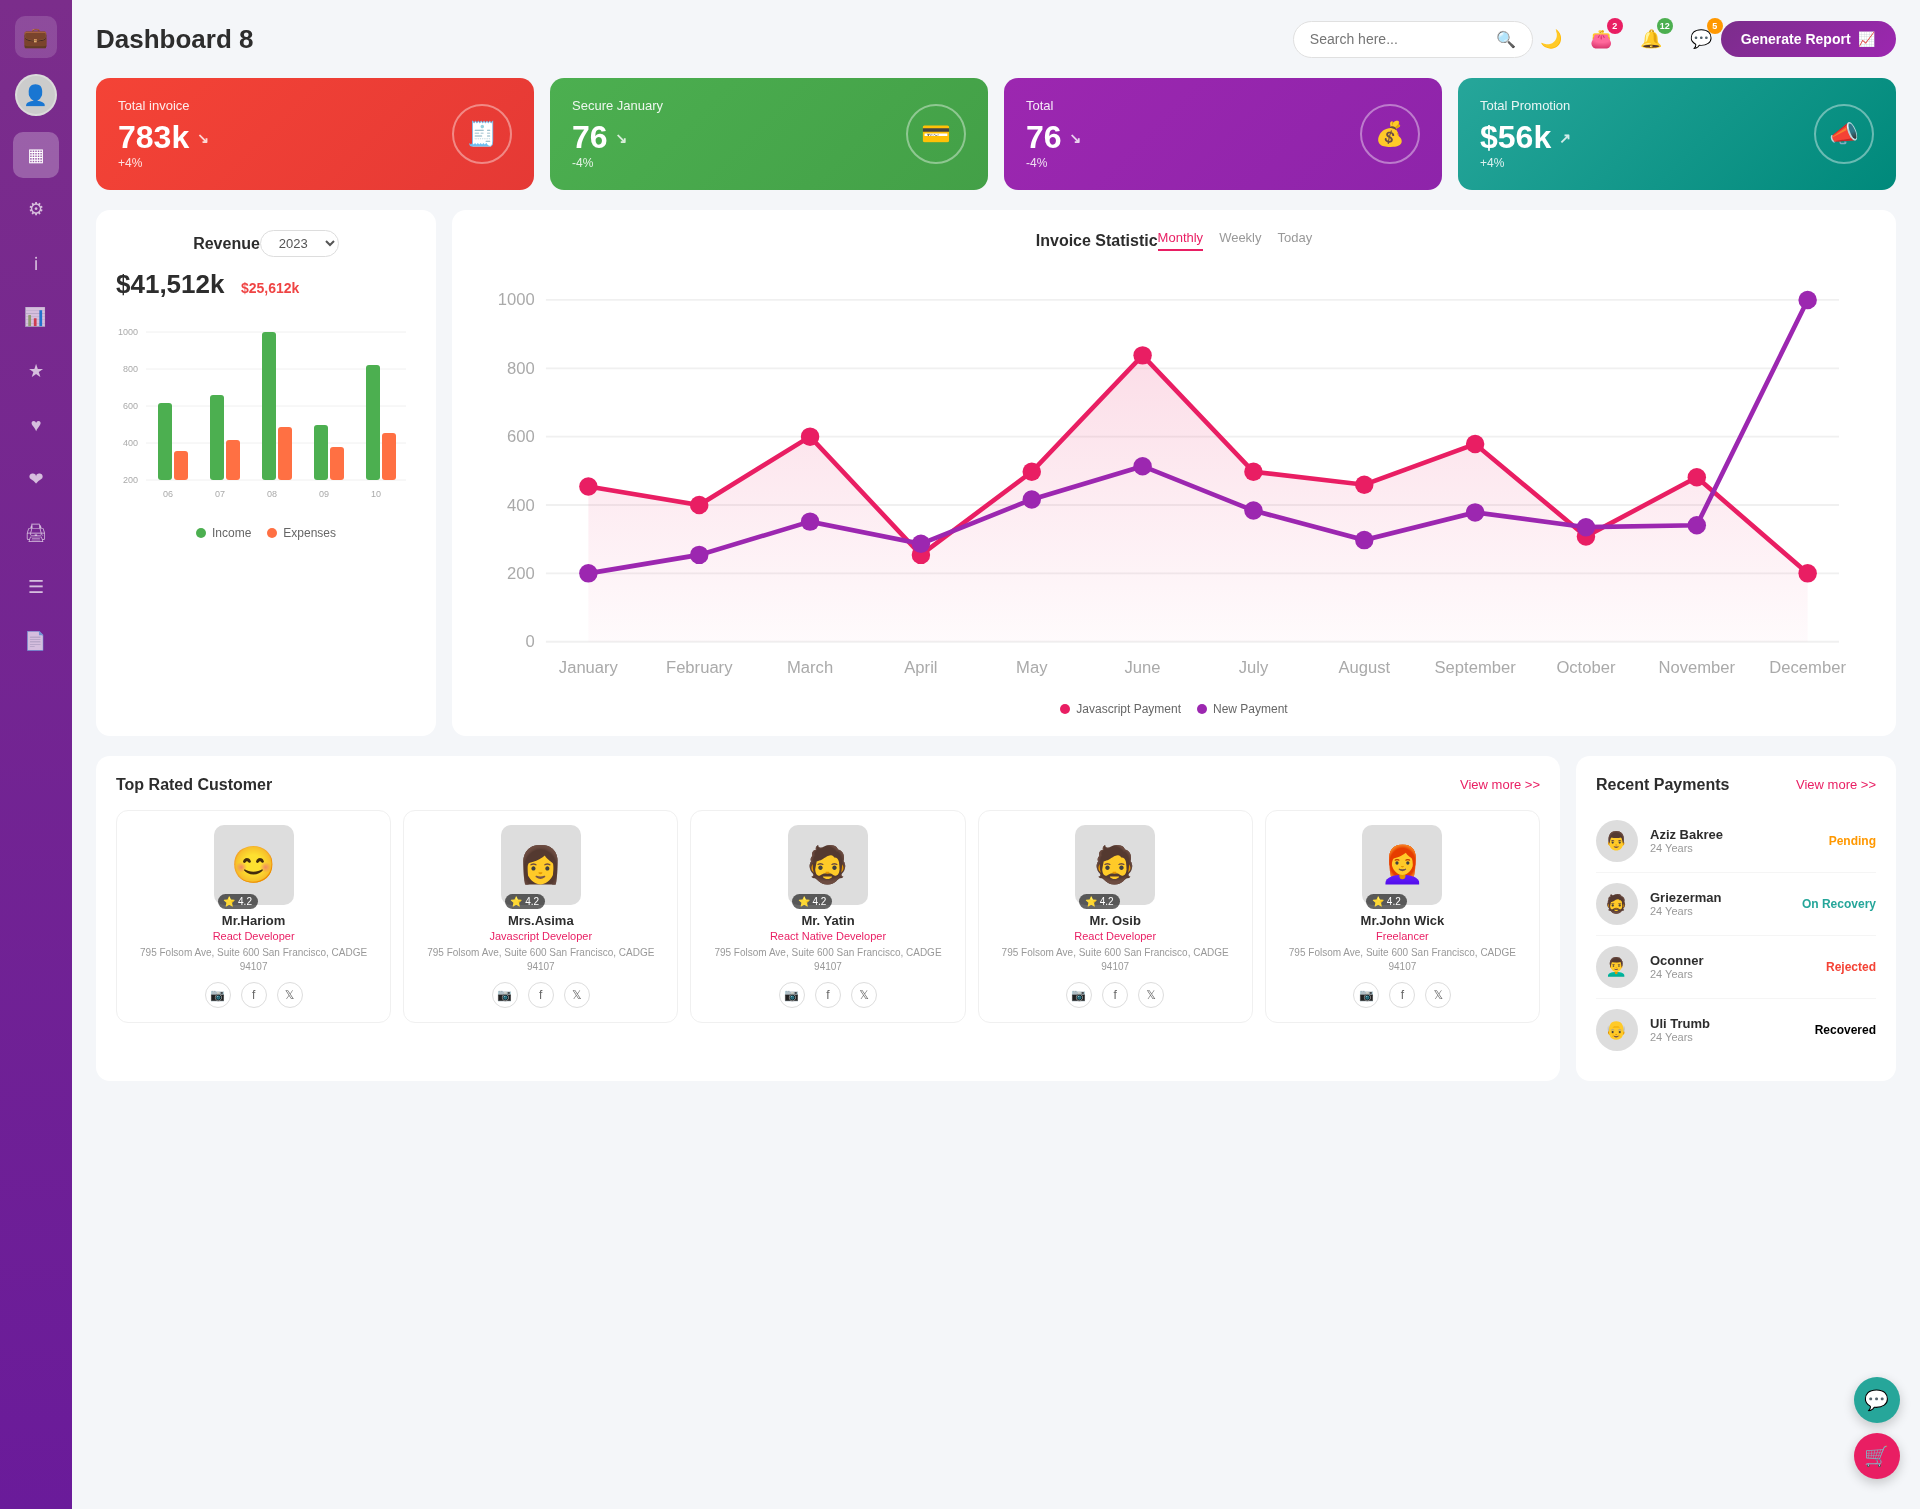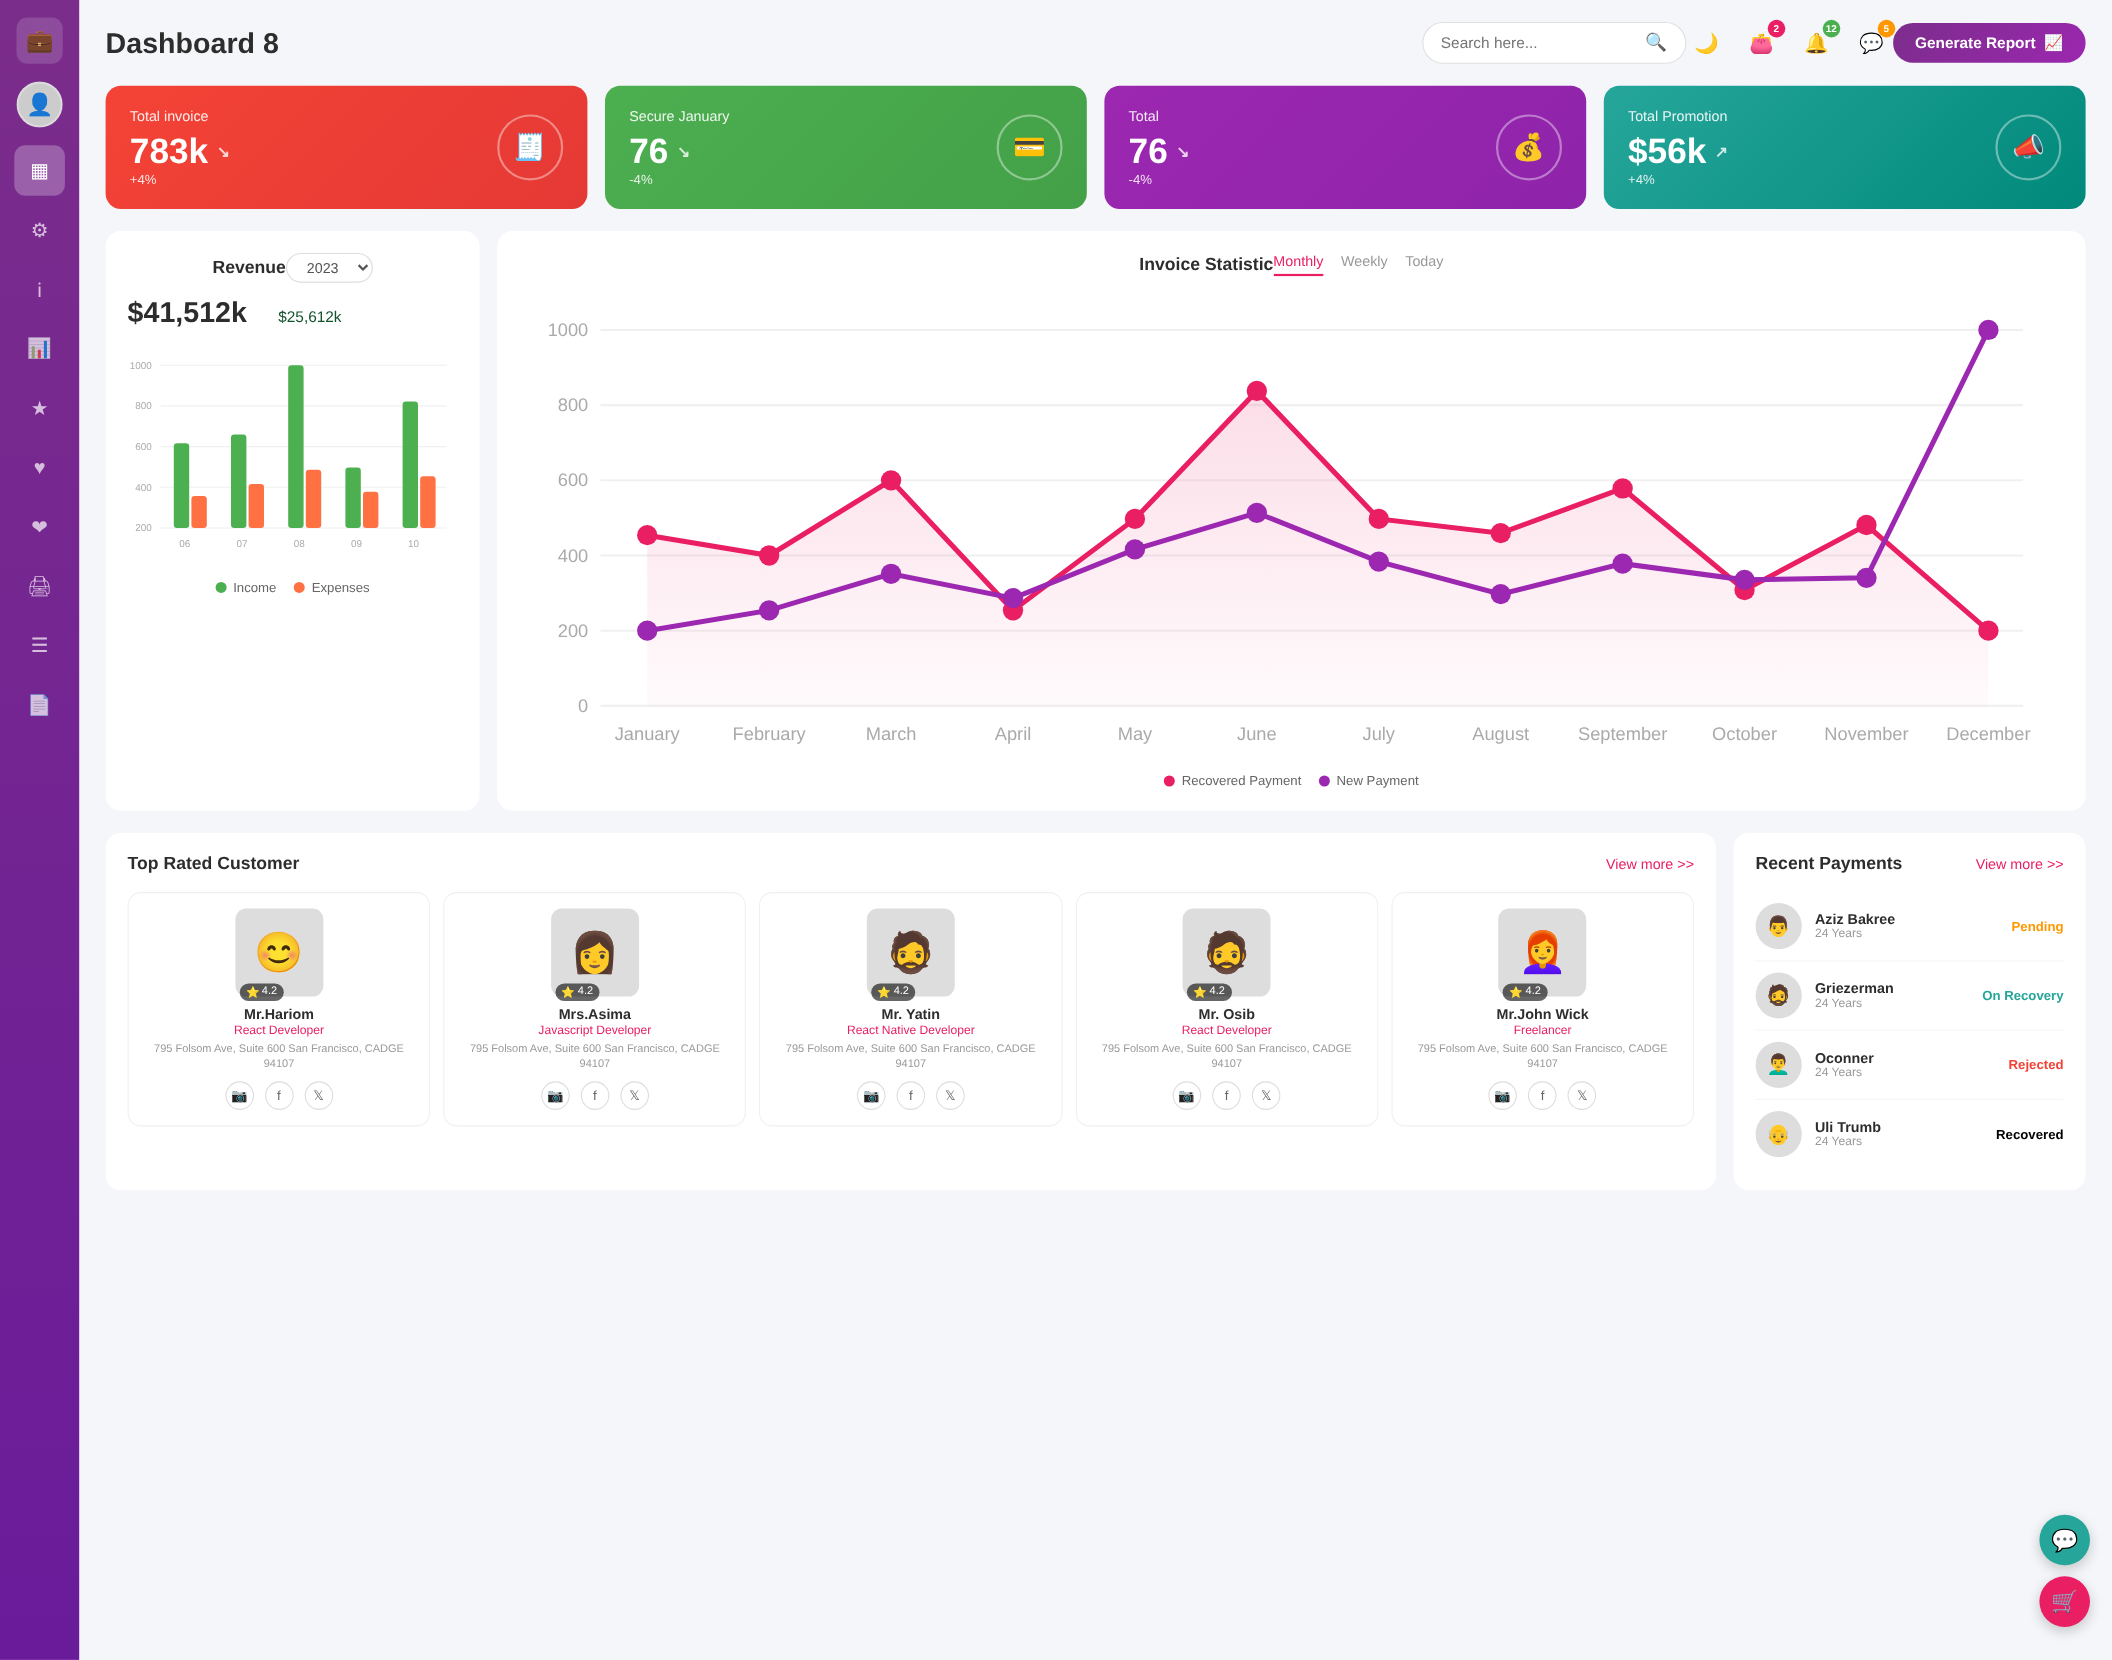--- a/index.html
+++ b/index.html
@@ -172,21 +172,21 @@
     .year-select {
       border: 1px solid #ddd;
       border-radius: 20px;
       padding: 4px 14px;
       font-size: 13px;
       color: #555;
       cursor: pointer;
       background: white;
     }
     .revenue-amount { font-size: 26px; font-weight: 700; color: #2d2d2d; }
-    .revenue-secondary { font-size: 14px; color: #14532d; margin-left: 24px; }
+    .revenue-secondary { font-size: 14px; color: #ef4444; margin-left: 12px; font-weight: bold; }
     .bar-chart-svg { width: 100%; }
 
     
     .line-chart-tabs {
       display: flex; gap: 16px;
     }
     .line-chart-tab {
       font-size: 13px;
       color: #999;
       cursor: pointer;
@@ -565,21 +565,21 @@
         <text x="423" y="222" font-size="9" fill="#aaa" text-anchor="middle">July</text>
         <text x="483" y="222" font-size="9" fill="#aaa" text-anchor="middle">August</text>
         <text x="543" y="222" font-size="9" fill="#aaa" text-anchor="middle">September</text>
         <text x="603" y="222" font-size="9" fill="#aaa" text-anchor="middle">October</text>
         <text x="663" y="222" font-size="9" fill="#aaa" text-anchor="middle">November</text>
         <text x="723" y="222" font-size="9" fill="#aaa" text-anchor="middle">December</text>
       </svg>
       <div class="legend">
         <div class="legend-item">
           <div class="legend-dot" style="background:#e91e63"></div>
-          <span>Recovered Payment</span>
+          <span>Javascript Payment</span>
         </div>
         <div class="legend-item">
           <div class="legend-dot" style="background:#9c27b0"></div>
           <span>New Payment</span>
         </div>
       </div>
     </div>
   </div>
 
   <div class="bottom-row">

